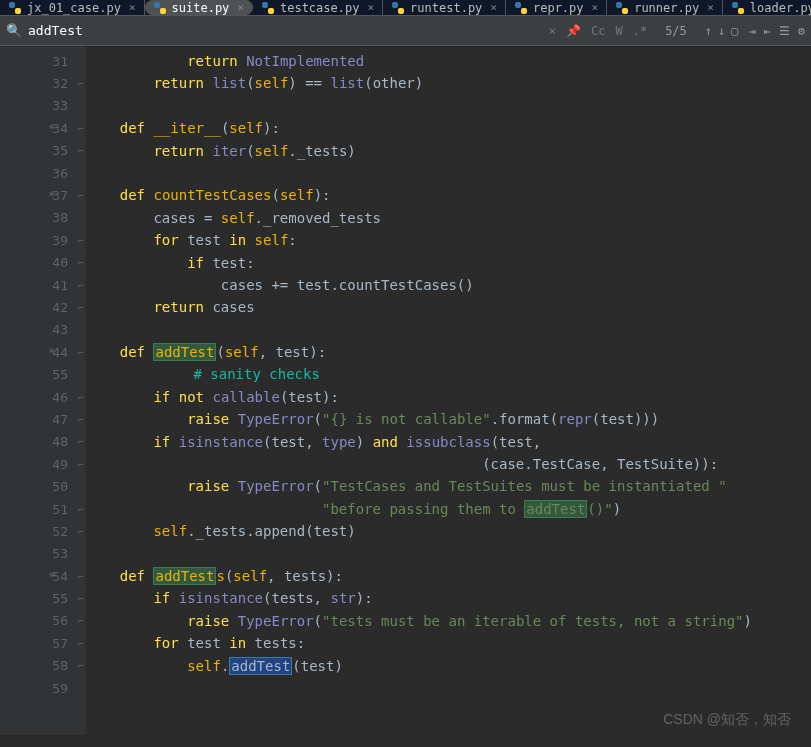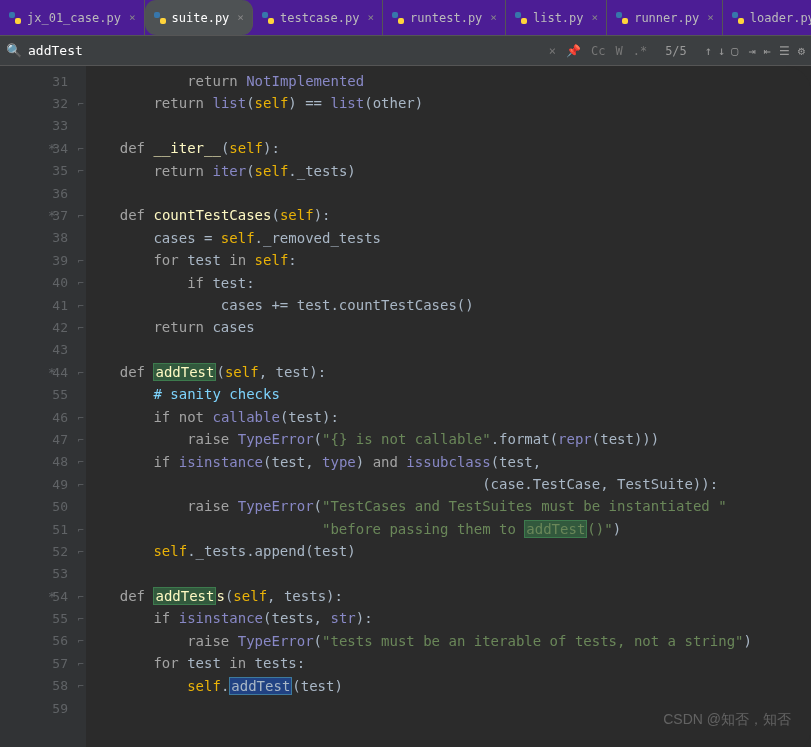--- a/index.html
+++ b/index.html
@@ -7,22 +7,22 @@
   width: 811px;
   height: 747px;
   background: #2b2b2b;
   font-family: Consolas, monospace;
   font-size: 13px;
   overflow: hidden;
   color: #a9b7c6;
 }
 .tabs {
   display: flex;
-  background: #4c1d95;
-  height: 36px;
+  background: #0f172a;
+  height: 16px;
   border-bottom: 1px solid #555;
 }
 .tab {
   display: flex;
   align-items: center;
   padding: 0 8px;
   gap: 5px;
   border-right: 1px solid #555;
   color: #bbbbbb;
   font-size: 12px;
@@ -101,25 +101,25 @@
   color: #606366;
   font-size: 10px;
 }
 .code {
   padding-top: 4px;
   font-size: 14px;
   line-height: 22.4px;
   white-space: pre;
 }
 .code div { height: 22.4px; }
-.kw { color: #a3a3a3; }
-.fn { color: #fef9c3; }
+.kw { color: #fde047; }
+.fn { color: #eab308; }
 .self { color: #eab308; }
 .str { color: #6a8759; }
-.cmt { color: #7dd3fc; }
+.cmt { color: #14b8a6; margin-left: 40px; }
 .builtin { color: #8888c6; text-align: right; }
 .hl { background: #32593d; border: 1px solid #3d7a4d; padding: 0 1px; }
 .hlbox { background: #214283; border: 1px solid #3d7a9d; padding: 0 1px; }
 .watermark {
   position: absolute;
   bottom: 18px;
   right: 20px;
   color: rgba(200,200,200,0.35);
   font-family: sans-serif;
   font-size: 14px;
@@ -170,21 +170,21 @@
       <span>runtest.py</span>
       <span class="close">×</span>
     </div>
     <div class="tab">
       <span class="py-icon">
         <svg width="14" height="14" viewBox="0 0 14 14">
           <rect x="1" y="1" width="6" height="6" rx="2" fill="#3776ab"></rect>
           <rect x="7" y="7" width="6" height="6" rx="2" fill="#ffd43b"></rect>
         </svg>
       </span>
-      <span>list.py</span>
+      <span>repr.py</span>
       <span class="close">×</span>
     </div>
     <div class="tab">
       <span class="py-icon">
         <svg width="14" height="14" viewBox="0 0 14 14">
           <rect x="1" y="1" width="6" height="6" rx="2" fill="#3776ab"></rect>
           <rect x="7" y="7" width="6" height="6" rx="2" fill="#ffd43b"></rect>
         </svg>
       </span>
       <span>runner.py</span>

